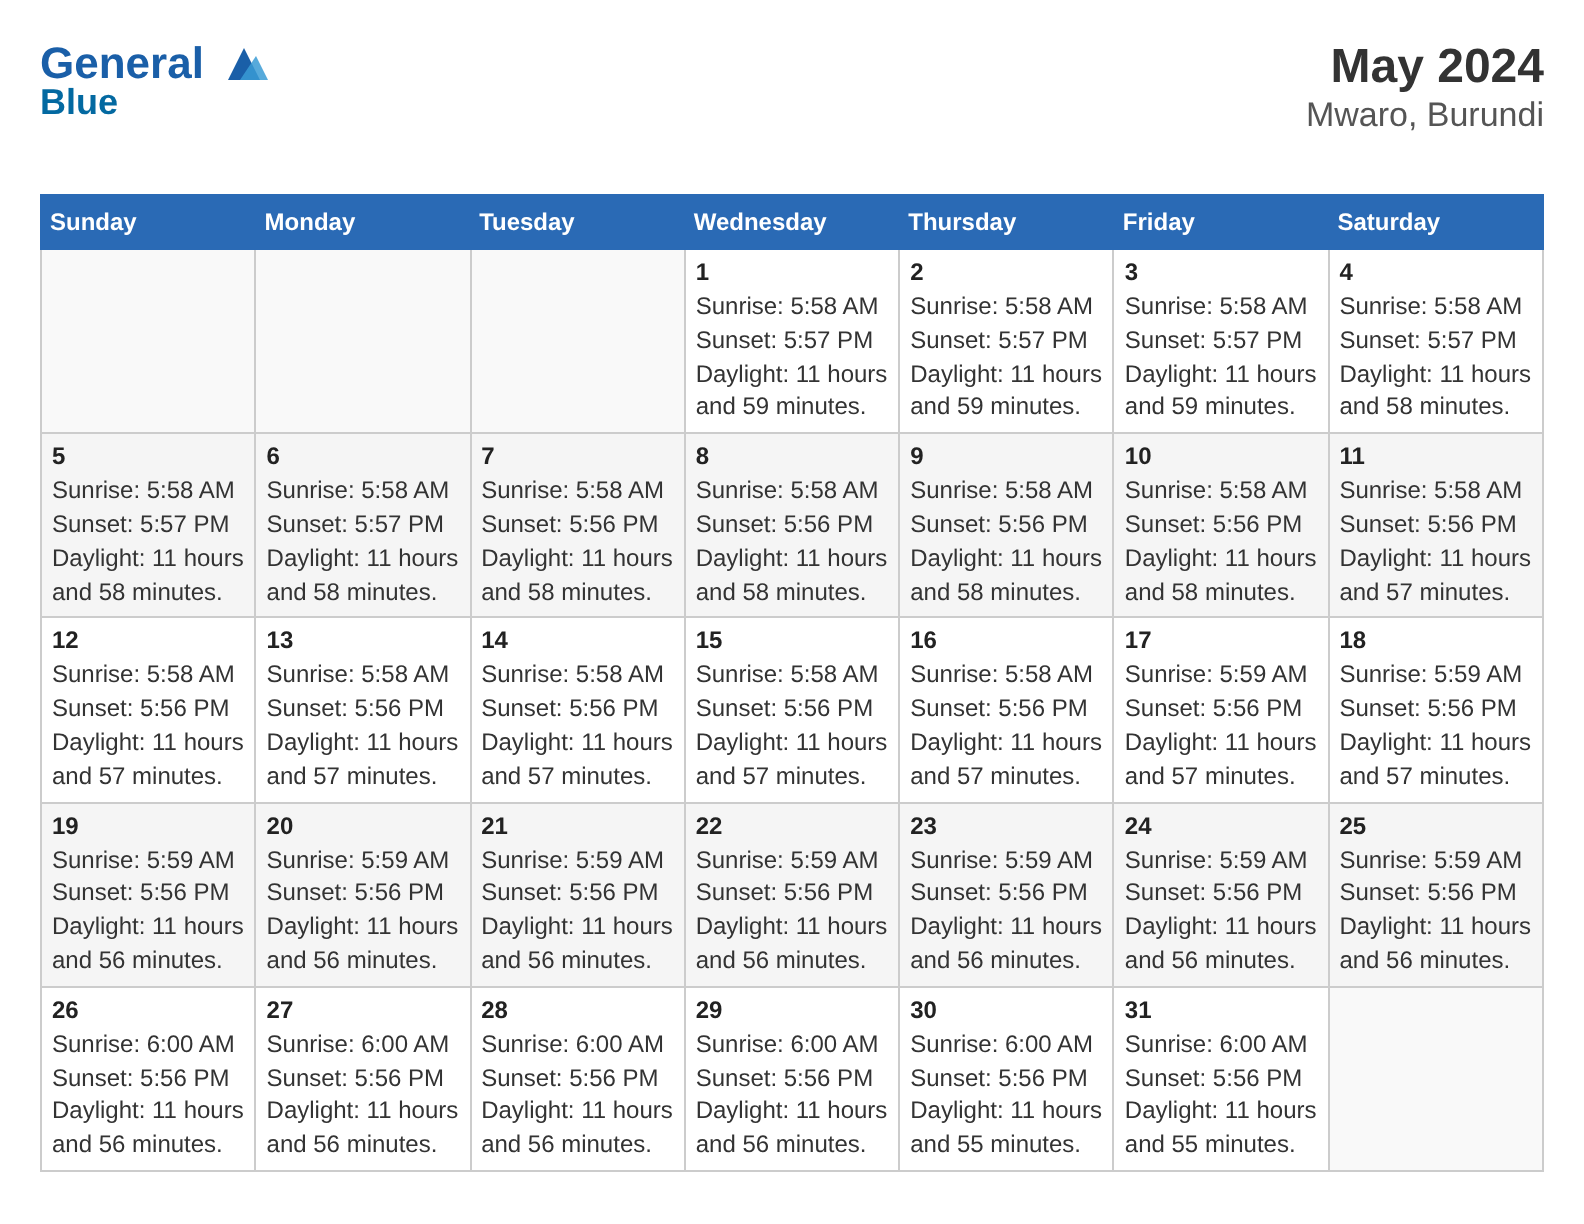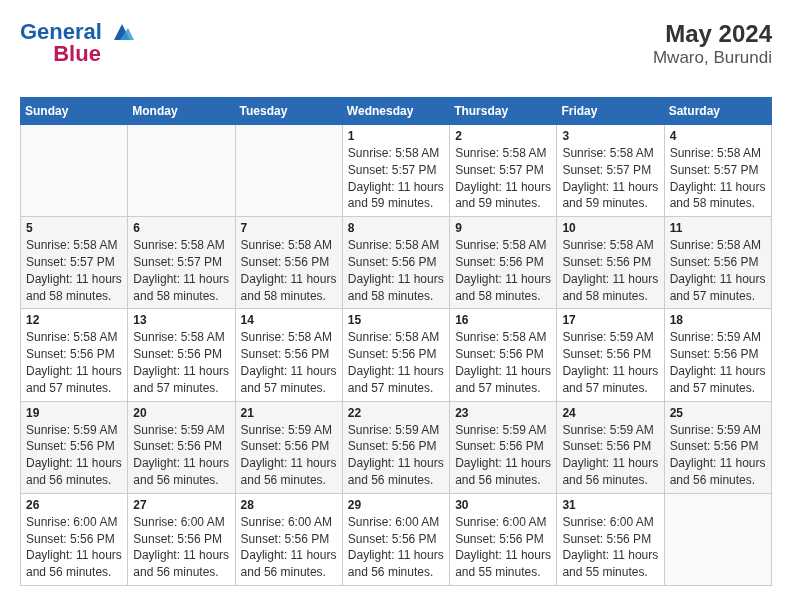--- a/index.html
+++ b/index.html
@@ -80,21 +80,21 @@
     <div>
       <div style="display:flex;align-items:center;">
         <div style="font-size:22px;font-weight:bold;color:#333;line-height:1.1;">
           <span style="color:#1a5fa8;">General</span>
           <svg width="24" height="22" viewBox="0 0 24 22" style="vertical-align:middle;margin-left:2px;">
             <polygon points="4,18 12,2 20,18" fill="#1a5fa8"></polygon>
             <polygon points="10,18 18,6 24,18" fill="#3a9bd5" opacity="0.85"></polygon>
           </svg>
         </div>
       </div>
-      <div style="font-size:22px;font-weight:bold;color:#be185d;line-height:1.1;margin-top:-2px;text-align:center;">Blue</div>
+      <div style="font-size:18px;font-weight:bold;color:#0369a1;line-height:1.1;margin-top:-2px;">Blue</div>
     </div>
   </div>
   <div class="title-block">
     <div class="month-year">May 2024</div>
     <div class="location">Mwaro, Burundi</div>
   </div>
 </div>
 
 <table class="calendar">
   <thead>

